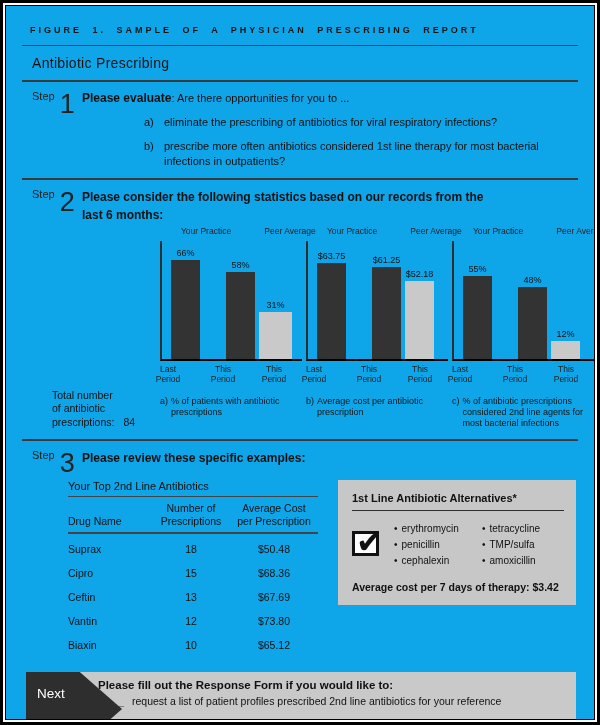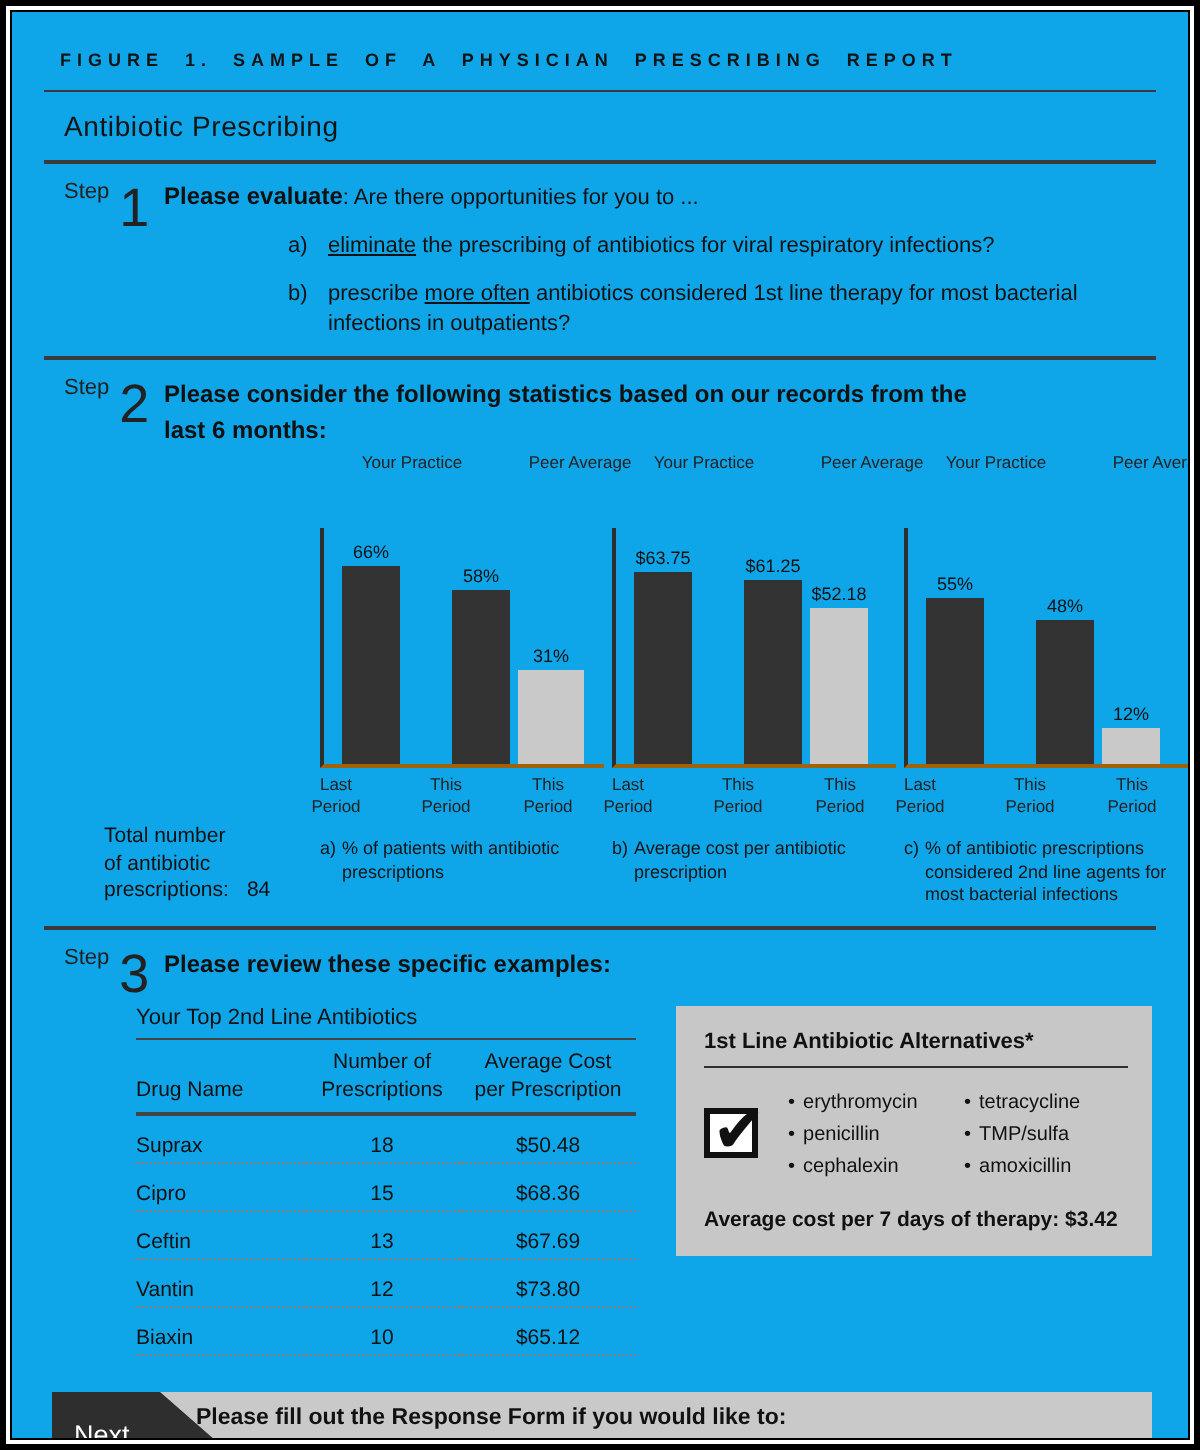--- a/index.html
+++ b/index.html
@@ -9,21 +9,21 @@
     --band-gray:#c9c9c9;
     --arrow-dark:#2e2e2e;
     --line-dark:#3a3a3a;
   }
   *{box-sizing:border-box;margin:0;padding:0;}
   html,body{width:600px;height:725px;background:#fff;overflow:hidden;}
   body{font-family:"Liberation Sans",sans-serif;color:#111;}
   .page{width:600px;height:725px;border:3px solid #000;padding:2px;background:#fff;}
   .inner{width:100%;height:100%;border:1px solid #000;background:#0ea5e9;overflow:hidden;}
   .pre{white-space:pre-line;}
-  .u{text-decoration:underline;}
+  .u{}
 
   .fig-caption{padding:19px 20px 10px 24px;font-size:9px;font-weight:bold;letter-spacing:3px;word-spacing:5px;color:#141414;}
   .rule{border-top:1.5px solid var(--line-dark);margin:0 16px;}
   .rule.heavy{border-top-width:2px;}
   .title{padding:9px 20px 9px 26px;font-size:14px;font-weight:normal;color:#141414;letter-spacing:.3px;}
 
   section.step{display:flex;padding:8px 20px 9px 26px;}
   .step-col{width:44px;flex:none;display:flex;flex-direction:row;color:#222;}
   .step-word{font-size:11px;}
   .step-num{font-size:27px;line-height:1.05;margin-left:5px;color:#222;}
@@ -37,21 +37,21 @@
 
   
   .charts-row{display:flex;padding:0 6px 10px 20px;}
   .total-label-block{width:134px;flex:none;display:flex;align-items:flex-end;gap:9px;padding:68px 0 0 26px;font-size:10.5px;line-height:1.3;}
   .charts{display:flex;}
   .chart{width:146px;flex:none;font-size:9px;}
   .chart-headers{position:relative;height:15px;font-size:8.5px;color:#222;}
   .gh{position:absolute;white-space:nowrap;transform:translateX(-50%);}
   .gh1{left:46px;}
   .gh2{left:130px;}
-  .plot{position:relative;width:142px;height:120px;border-left:2px solid #2f2f2f;border-bottom:2px solid #a16207;margin-top:23px;}
+  .plot{position:relative;width:142px;height:120px;border-left:2px solid #2f2f2f;border-bottom:2px solid #000000;}
   .bar{position:absolute;bottom:0;width:29px;}
   .bar.dark{background:var(--bar-dark);}
   .bar.light{background:var(--bar-light);}
   .bar:nth-of-type(1){left:9px;}
   .bar:nth-of-type(2){left:64px;}
   .bar:nth-of-type(3){left:97px;}
   .bar-label{position:absolute;bottom:calc(100% + 2px);left:50%;transform:translateX(-50%);white-space:nowrap;font-size:9px;color:#111;}
   .xlabels{position:relative;height:28px;font-size:8.5px;color:#222;}
   .xl{position:absolute;top:3px;transform:translateX(-50%);text-align:center;line-height:1.2;}
   .xl1{left:8px;}

